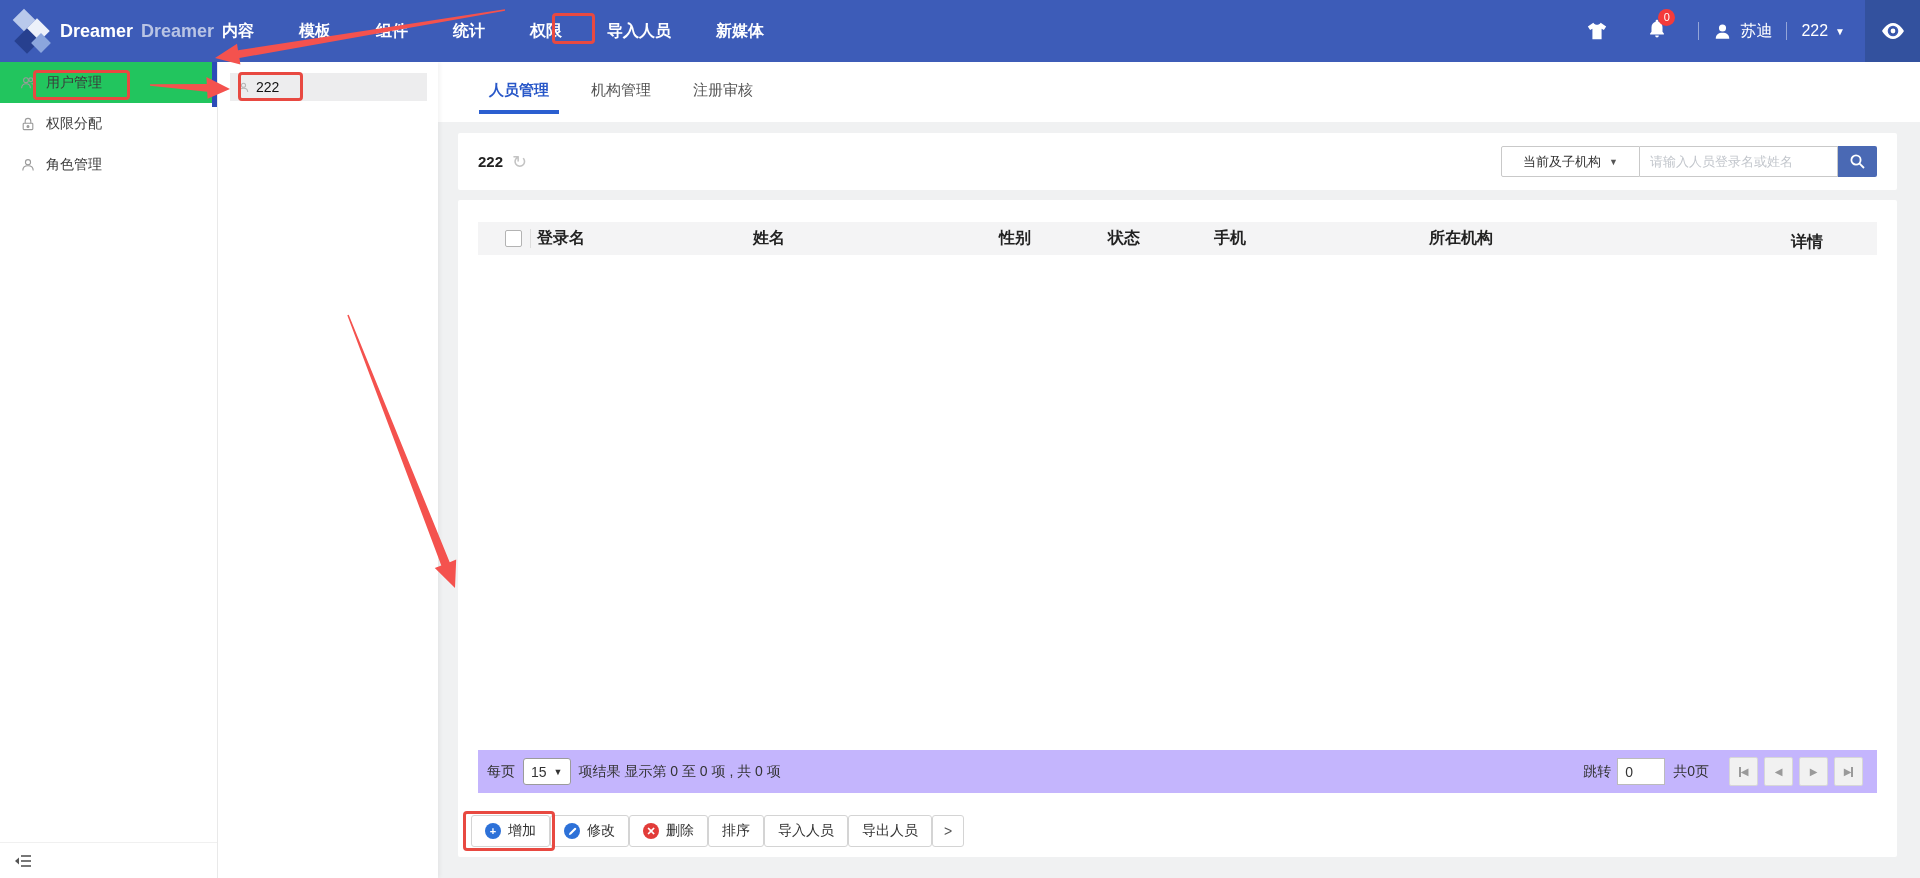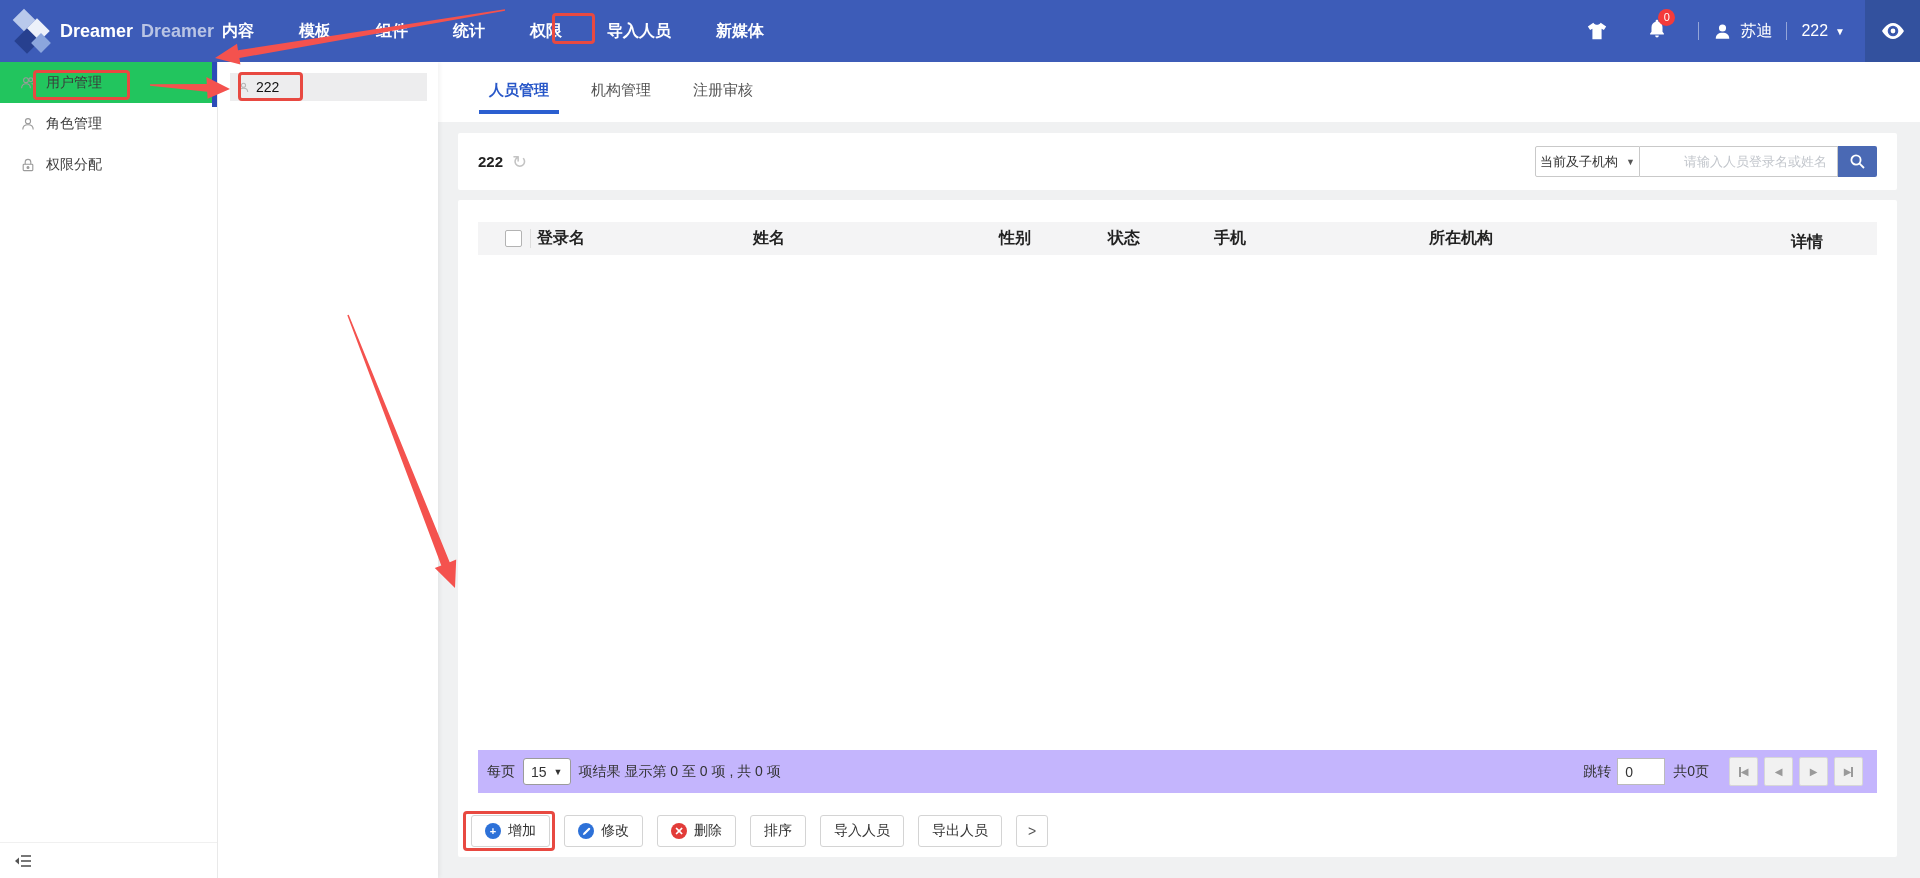--- a/index.html
+++ b/index.html
@@ -56,24 +56,24 @@
   .tabbar { height:60px; background:#fff; display:flex; align-items:flex-start; padding-left:41px; }
   .tab { height:52px; line-height:56px; padding:0 10px; margin-right:22px; font-size:15px; color:#555;
     cursor:pointer; border-bottom:4px solid transparent; }
   .tab.active { color:#2857c8; font-weight:bold; border-bottom-color:#2b5fd0; }
   .card { position:absolute; left:20px; width:1439px; background:#fff; border-radius:2px; }
   .toolbar-card { top:71px; height:57px; display:flex; align-items:center; }
   .org-label { font-size:15px; font-weight:bold; color:#222; margin-left:20px; }
   .refresh-icon { font-size:18px; color:#c3c3c3; margin-left:9px; cursor:pointer; line-height:1; }
   .search-group { margin-left:auto; margin-right:20px; display:flex; align-items:stretch; height:31px; }
   .scope-select { display:flex; align-items:center; border:1px solid #c9c9c9; background:#fff;
-    padding:0 4px; font-size:13px; color:#333; cursor:pointer; border-radius:2px 0 0 2px; }
+    padding:0 21px; font-size:13px; color:#333; cursor:pointer; border-radius:2px 0 0 2px; }
   .scope-select .dcaret { font-size:9px; color:#555; margin-left:8px; }
   .search-input { width:198px; border:1px solid #c9c9c9; border-left:none; padding:0 10px; font-size:13px;
-    color:#ec4899; outline:none;text-align:right; }
+    color:#ec4899; outline:none; }
   .search-input::placeholder { color:#c2c6cc; }
   .search-btn { width:39px; background:#4a69b4; border:none; display:flex; align-items:center;
     justify-content:center; cursor:pointer; border-radius:0 2px 2px 0; }
   .table-card { top:138px; height:657px; }
   .thead { position:absolute; left:20px; top:22px; width:1399px; height:33px; background:#f4f4f5;
     display:flex; align-items:center; }
   .th { position:absolute; font-size:16px; font-weight:bold; color:#222; }
   .checkbox { position:absolute; left:27px; top:8px; width:17px; height:17px; background:#fff;
     border:1px solid #b3b3b3; border-radius:2px; cursor:pointer; }
   .th-div { position:absolute; left:52px; top:7px; width:1px; height:19px; background:#ddd; }
@@ -91,21 +91,21 @@
   .jump-input { width:48px; height:27px; border:1px solid #bbb; margin:0 8px 0 6px; padding:0 7px;
     font-size:14px; color:#333; outline:none; }
   .pager { display:flex; margin-left:14px; margin-right:14px; }
   .pg-btn { width:29px; height:29px; background:#f1f1f1; border:1px solid #d7d7d7; border-radius:2px;
     margin-left:6px; display:flex; align-items:center; justify-content:center; cursor:pointer; }
   .pg-glyph { color:#9a9a9a; font-size:10px; line-height:1; display:flex; align-items:center; }
   .pg-bar { width:2px; height:10px; background:#9a9a9a; display:inline-block; }
   
   .actions { position:absolute; left:13px; top:615px; display:flex; align-items:center; }
   .act-btn { height:32px; border:1px solid #d4d4d4; background:#fff; border-radius:3px; display:flex;
-    align-items:center; padding:0 13px; margin-left:14px; font-size:14px; color:#333; cursor:pointer; }
+    align-items:center; padding:0 13px; font-size:14px; color:#333; cursor:pointer; }
   .act-btn:first-child { margin-left:0; }
   .act-icon { width:16px; height:16px; border-radius:50%; margin-right:7px; display:flex;
     align-items:center; justify-content:center; color:#fff; font-size:11px; font-weight:bold; line-height:1; }
   .act-icon.blue { background:#2d71d8; } .act-icon.red { background:#e23c39; }
   .act-btn.more { padding:0 11px; color:#555; }
   
   .anno-box { position:absolute; border:3px solid #e84941; border-radius:4px; z-index:20; pointer-events:none; }
   #anno-svg { position:absolute; left:0; top:0; z-index:21; pointer-events:none; }
   .sicon svg, .hicon svg { display:block; width:100%; height:100%; }
 </style>
@@ -181,35 +181,35 @@
           <path d="M2 16.5 C2 12.8 4.5 11 7.5 11 C10.5 11 13 12.8 13 16.5"></path>
         <circle cx="13.5" cy="6" r="2.4"></circle>
           <path d="M14.5 10.6 C16.8 11 18.3 12.8 18.3 15.5"></path>
       </svg>
     </span>
     <span>用户管理</span>
   </div>
   <div class="side-item">
     <span class="sicon">
       <svg viewBox="0 0 20 20" fill="none" stroke="#9b9b9b" stroke-width="1.4">
-        <circle cx="10" cy="6.5" r="3.2"></circle>
-          <path d="M3.5 17 C3.5 13 6.5 11 10 11 C13.5 11 16.5 13 16.5 17"></path>
-      </svg>
-    </span>
-    <span>角色管理</span>
+        <rect x="4" y="9" width="12" height="8" rx="1"></rect>
+          <path d="M6.5 9 L6.5 6.5 A3.5 3.5 0 0 1 13.5 6.5 L13.5 9"></path>
+          <circle cx="10" cy="13" r="1.2" fill="#9b9b9b"></circle>
+      </svg>
+    </span>
+    <span>权限分配</span>
   </div>
   <div class="side-item">
     <span class="sicon">
       <svg viewBox="0 0 20 20" fill="none" stroke="#9b9b9b" stroke-width="1.4">
-        <rect x="4" y="9" width="12" height="8" rx="1"></rect>
-          <path d="M6.5 9 L6.5 6.5 A3.5 3.5 0 0 1 13.5 6.5 L13.5 9"></path>
-          <circle cx="10" cy="13" r="1.2" fill="#9b9b9b"></circle>
-      </svg>
-    </span>
-    <span>权限分配</span>
+        <circle cx="10" cy="6.5" r="3.2"></circle>
+          <path d="M3.5 17 C3.5 13 6.5 11 10 11 C13.5 11 16.5 13 16.5 17"></path>
+      </svg>
+    </span>
+    <span>角色管理</span>
   </div>
   <span class="side-scrollbar"></span>
   <div class="side-bottom">
     <span class="sicon" style="width:18px;height:14px;">
       <svg viewBox="0 0 18 14" stroke="#555" stroke-width="1.6">
         <line x1="7" y1="2" x2="17" y2="2"></line>
           <line x1="7" y1="7" x2="17" y2="7"></line>
           <line x1="7" y1="12" x2="17" y2="12"></line>
         <path d="M5 3.5 L1 7 L5 10.5 Z" fill="#555" stroke="none"></path>
       </svg>

